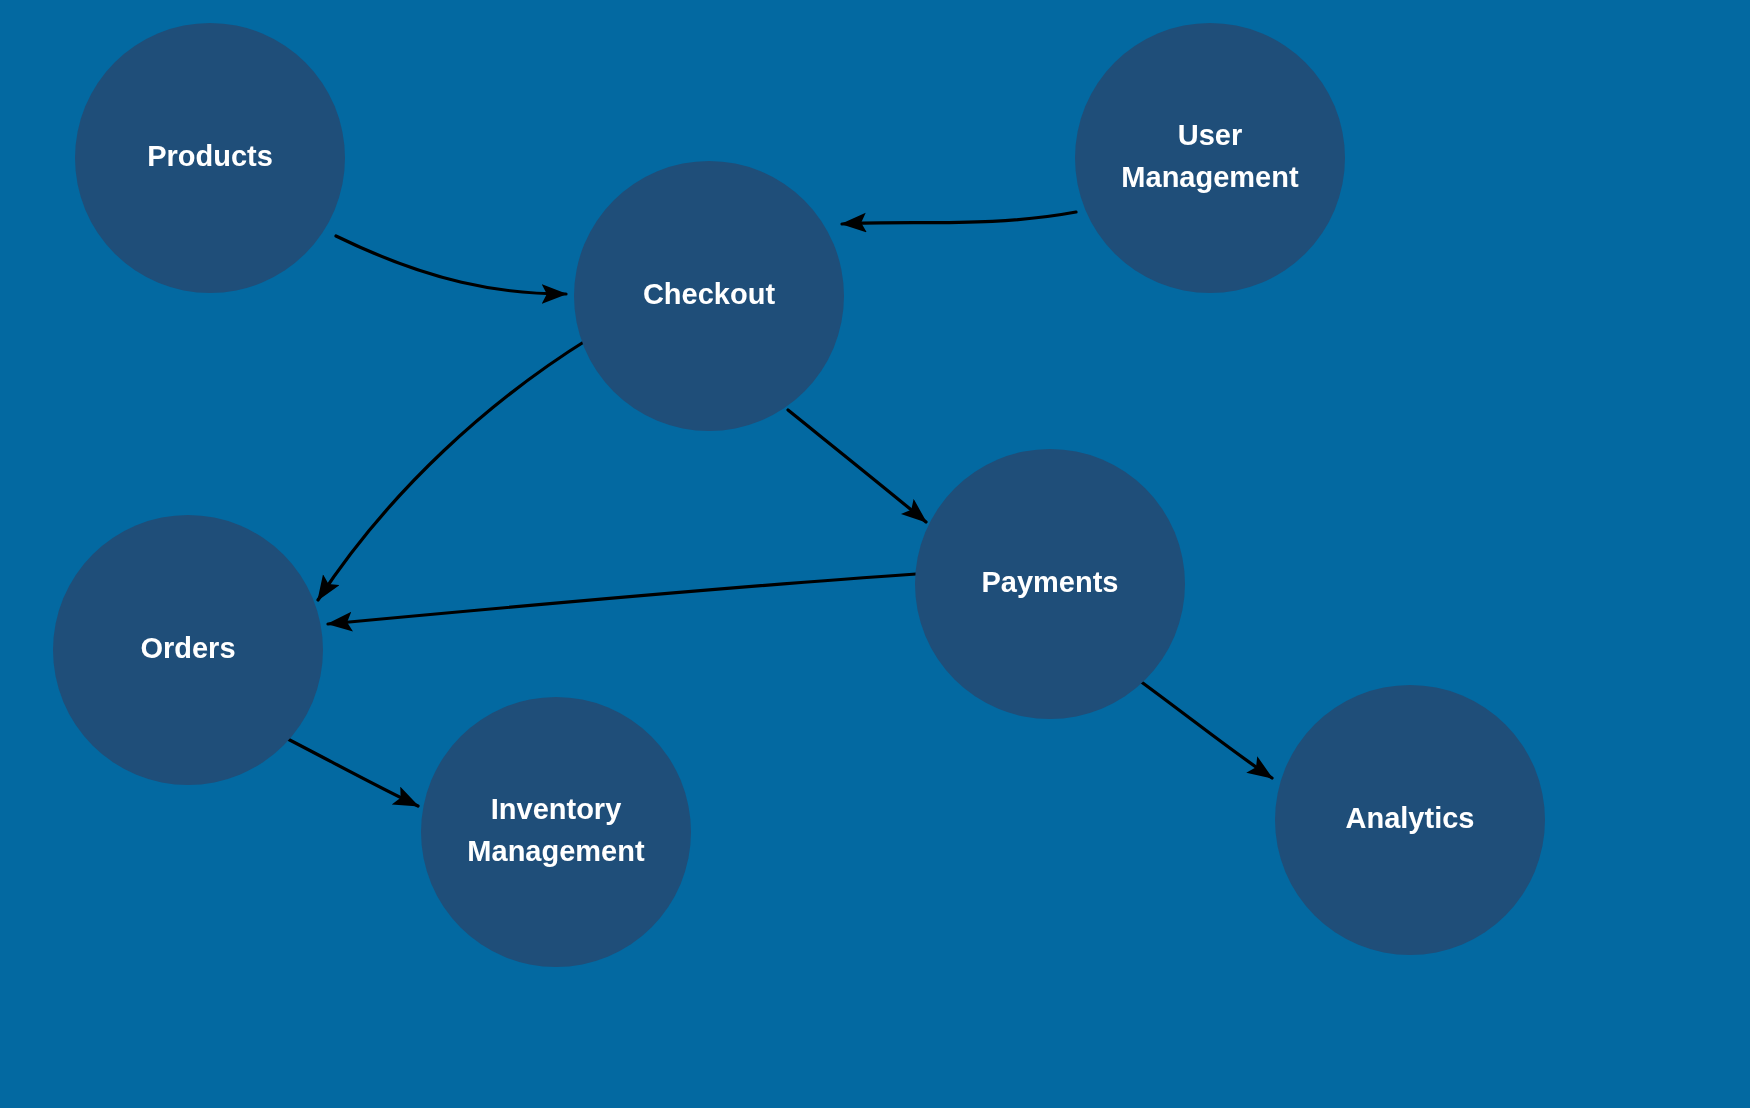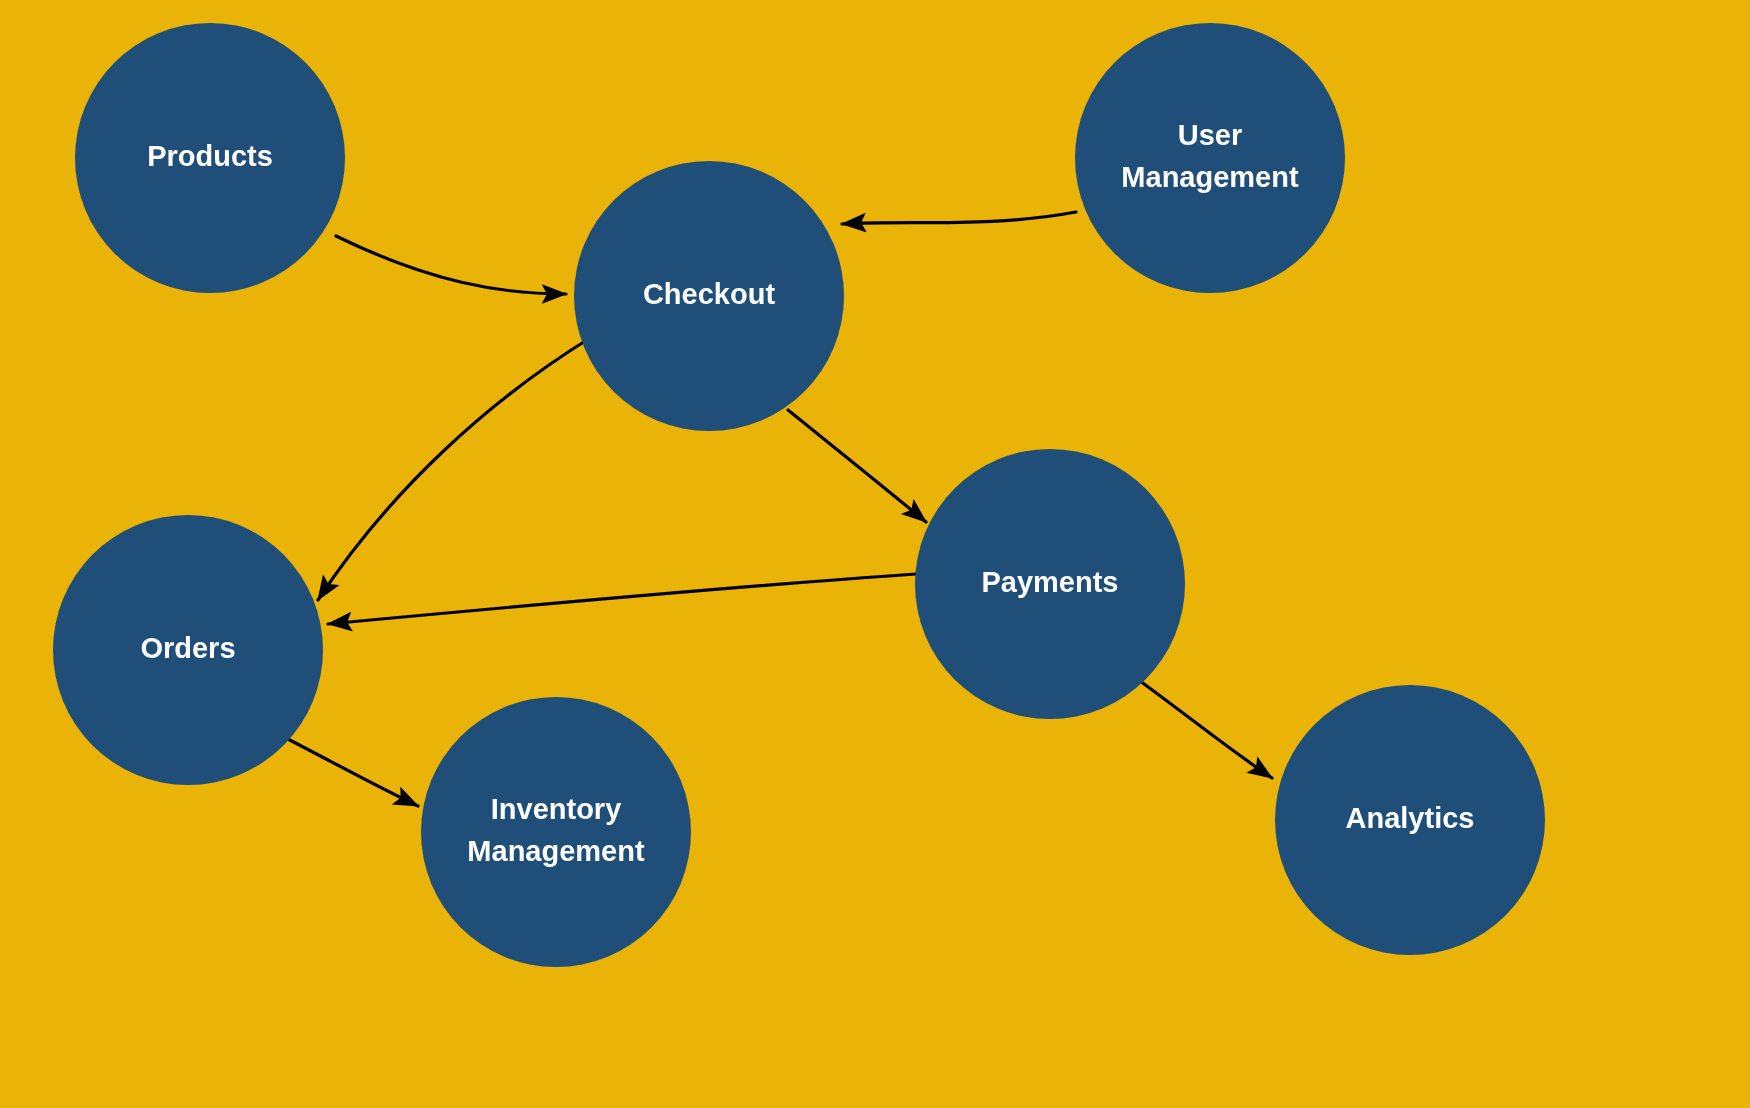--- a/index.html
+++ b/index.html
@@ -4,21 +4,21 @@
 <style>
   html, body {
     margin: 0;
     padding: 0;
     background: #ffffff;
   }
   #canvas {
     position: relative;
     width: 1750px;
     height: 1108px;
-    background: #eab308;
+    background: #0369a1;
     overflow: hidden;
     font-family: "Liberation Sans", sans-serif;
   }
   #graph-svg {
     position: absolute;
     left: 0;
     top: 0;
     width: 1750px;
     height: 1108px;
     display: block;

